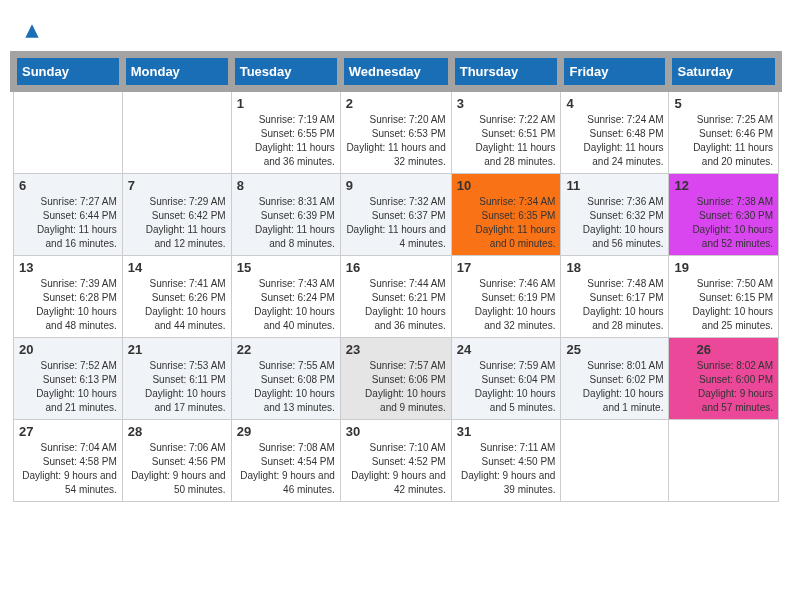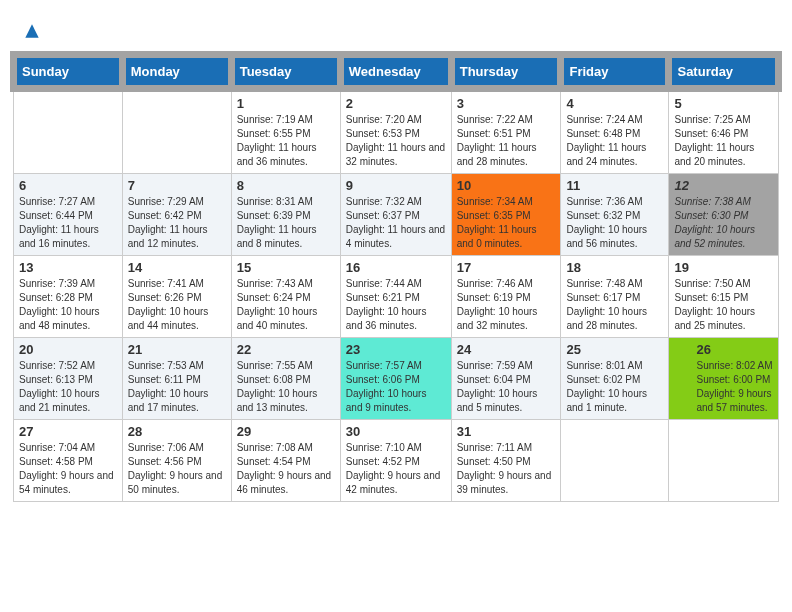--- a/index.html
+++ b/index.html
@@ -75,20 +75,21 @@
     .day-number {
       font-size: 13px;
       font-weight: bold;
       color: #333;
     }
     .day-detail {
       font-size: 10px;
       color: #333;
       line-height: 1.4;
       margin-top: 2px;
+      text-align: right;
     }
     .empty-cell {
       background: #fff !important;
     }
   </style>
 </head>
 <body>
 
 <div class="header">
   <div class="logo">
@@ -194,21 +195,21 @@
 Daylight: 11 hours
 and 0 minutes.</div>
         </td>
         <td style="background: rgb(240, 244, 248);">
           <div class="day-number">11</div>
           <div class="day-detail">Sunrise: 7:36 AM
 Sunset: 6:32 PM
 Daylight: 10 hours
 and 56 minutes.</div>
         </td>
-        <td style="background: #a3a3a3; font-style: italic;">
+        <td style="background: #d946ef;">
           <div class="day-number">12</div>
           <div class="day-detail">Sunrise: 7:38 AM
 Sunset: 6:30 PM
 Daylight: 10 hours
 and 52 minutes.</div>
         </td>
       </tr>
       <tr>
         <td>
           <div class="day-number">13</div>
@@ -275,42 +276,42 @@
 Daylight: 10 hours
 and 17 minutes.</div>
         </td>
         <td style="background: rgb(240, 244, 248);">
           <div class="day-number">22</div>
           <div class="day-detail">Sunrise: 7:55 AM
 Sunset: 6:08 PM
 Daylight: 10 hours
 and 13 minutes.</div>
         </td>
-        <td style="background: #5eead4;">
+        <td style="background: #e5e5e5;">
           <div class="day-number">23</div>
           <div class="day-detail">Sunrise: 7:57 AM
 Sunset: 6:06 PM
 Daylight: 10 hours
 and 9 minutes.</div>
         </td>
         <td style="background: rgb(240, 244, 248);">
           <div class="day-number">24</div>
           <div class="day-detail">Sunrise: 7:59 AM
 Sunset: 6:04 PM
 Daylight: 10 hours
 and 5 minutes.</div>
         </td>
         <td style="background: rgb(240, 244, 248);">
           <div class="day-number">25</div>
           <div class="day-detail">Sunrise: 8:01 AM
 Sunset: 6:02 PM
 Daylight: 10 hours
 and 1 minute.</div>
         </td>
-        <td style="background: #84cc16; padding-left: 27px;">
+        <td style="background: #ec4899; padding-left: 27px;">
           <div class="day-number">26</div>
           <div class="day-detail">Sunrise: 8:02 AM
 Sunset: 6:00 PM
 Daylight: 9 hours
 and 57 minutes.</div>
         </td>
       </tr>
       <tr>
         <td>
           <div class="day-number">27</div>

